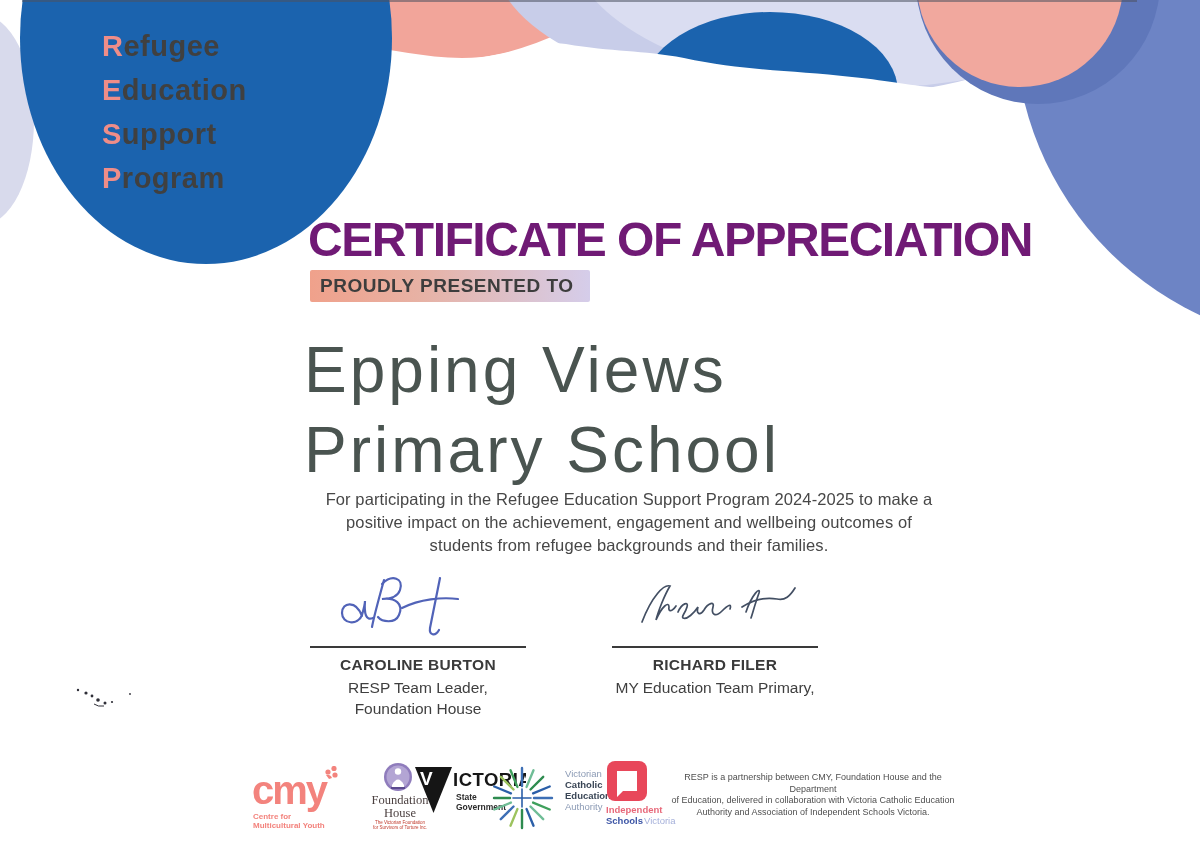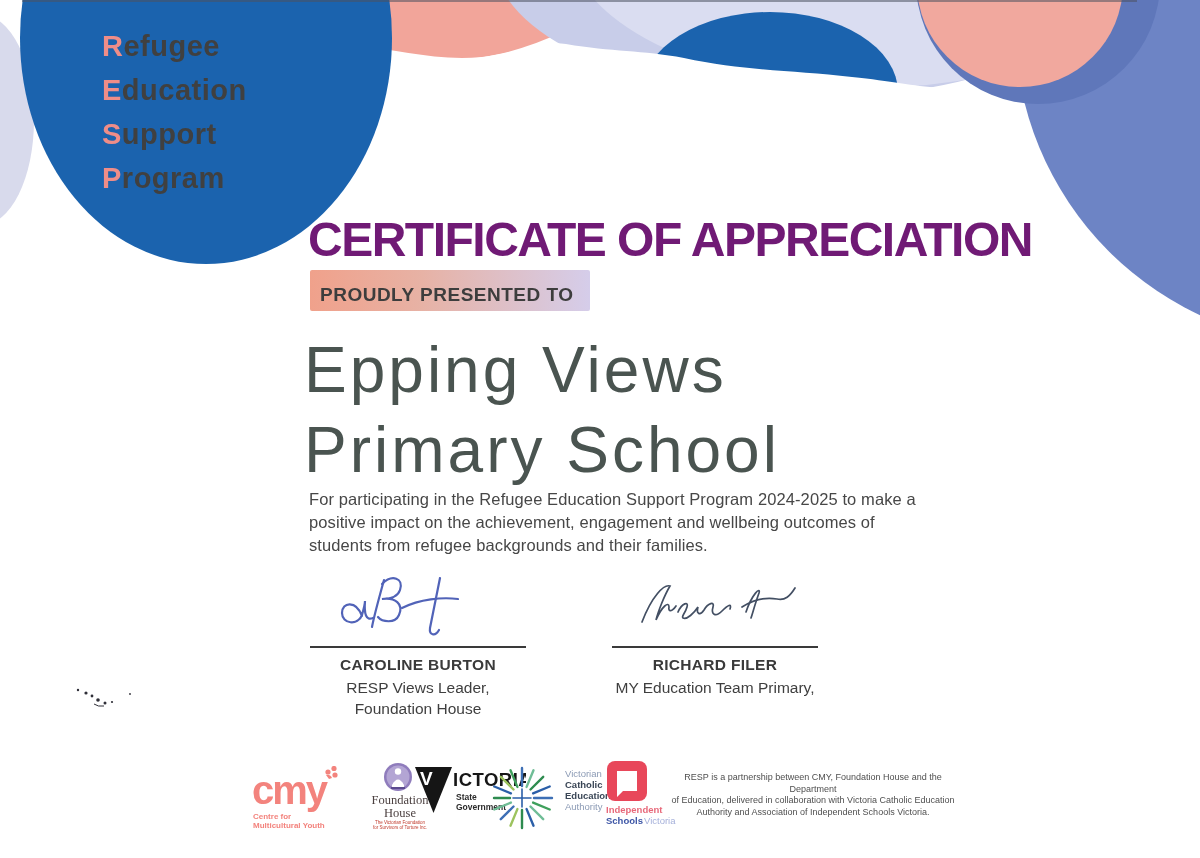--- a/index.html
+++ b/index.html
@@ -25,33 +25,33 @@
   
   .cert-title{
     left:308px;top:212px;width:660px;
     font-size:48px;font-weight:bold;letter-spacing:-1.5px;color:#701a75;
     white-space:nowrap;
   }
   .presented-badge{
     left:310px;top:270px;
     background:linear-gradient(90deg,#f0a18b 0%,#e7b2a5 40%,#d5cdea 100%);
     color:#3d3d3d;font-size:19px;font-weight:bold;letter-spacing:0.5px;
-    padding:14px 16px 5px 10px;border-radius:2px;white-space:nowrap;
+    padding:5px 16px 5px 10px;border-radius:2px;white-space:nowrap;
   }
 
   .recipient{
     left:304px;top:318px;width:760px;
     font-size:64px;font-weight:300;color:#4a5450;letter-spacing:3px;
     line-height:80px;
     margin-top:12px;
   }
 
   .citation{
     left:309px;top:488px;width:640px;
-    font-size:16.5px;color:#474747;line-height:23px;letter-spacing:0.1px;
+    font-size:16.5px;color:#474747;line-height:23px;letter-spacing:0.1px;text-align:center;
   }
 
   
   .sig-block{top:560px;text-align:center;}
   .sig-block.left{left:310px;width:216px;text-align:center;}
   .sig-block.right{left:612px;width:206px;}
   .sig-canvas{position:absolute;left:0;top:0;}
   .sig-line{margin-top:86px;border-top:2px solid #3a3a3a;}
   .sig-name{margin-top:8px;font-size:15.5px;font-weight:bold;color:#3a3a3a;letter-spacing:0.3px;}
   .sig-role{font-size:15.5px;color:#3f3f3f;line-height:21px;margin-top:3px;}
@@ -131,21 +131,21 @@
       <g fill="none" stroke="#5163b8" stroke-width="2.2" stroke-linecap="round">
         <path d="M52 56 C46 40 32 42 32 53 C32 64 48 66 52 55 C54 48 55 43 55 41 C54 54 56 61 63 58"></path>
         <path d="M74 20 C69 38 64 56 62 67"></path>
         <path d="M72 24 C82 14 94 18 90 30 C87 39 76 39 72 39 C85 37 94 44 89 55 C85 64 72 62 68 57"></path>
         <path d="M92 48 C110 39 132 37 148 39"></path>
         <path d="M130 18 C126 38 122 58 120 68 C119 75 125 77 129 70"></path>
       </g>
     </svg>
     <div class="sig-line"></div>
     <div class="sig-name">CAROLINE BURTON</div>
-    <div class="sig-role">RESP Views Leader,</div>
+    <div class="sig-role">RESP Team Leader,</div>
     <div class="sig-org">Foundation House</div>
   </div>
 
   <div class="abs sig-block right">
     <svg class="sig-canvas" width="206" height="86" viewBox="0 0 206 86">
       <g fill="none" stroke="#434f63" stroke-width="1.7" stroke-linecap="round">
         <path d="M30 62 C40 36 52 24 58 26 C52 36 46 52 44 60 C50 46 57 41 57 47 C56 52 60 52 64 46"></path>
         <path d="M66 52 C70 43 77 41 75 47 C73 54 69 56 71 58 C75 60 82 53 86 47 C84 54 88 56 92 50 C96 43 103 41 101 47 C99 54 103 58 110 51 C116 45 120 43 118 49"></path>
         <path d="M134 52 C140 34 149 26 147 33 C143 44 141 52 139 58"></path>
         <path d="M130 47 C141 40 154 37 165 39 C173 41 178 36 183 28"></path>

